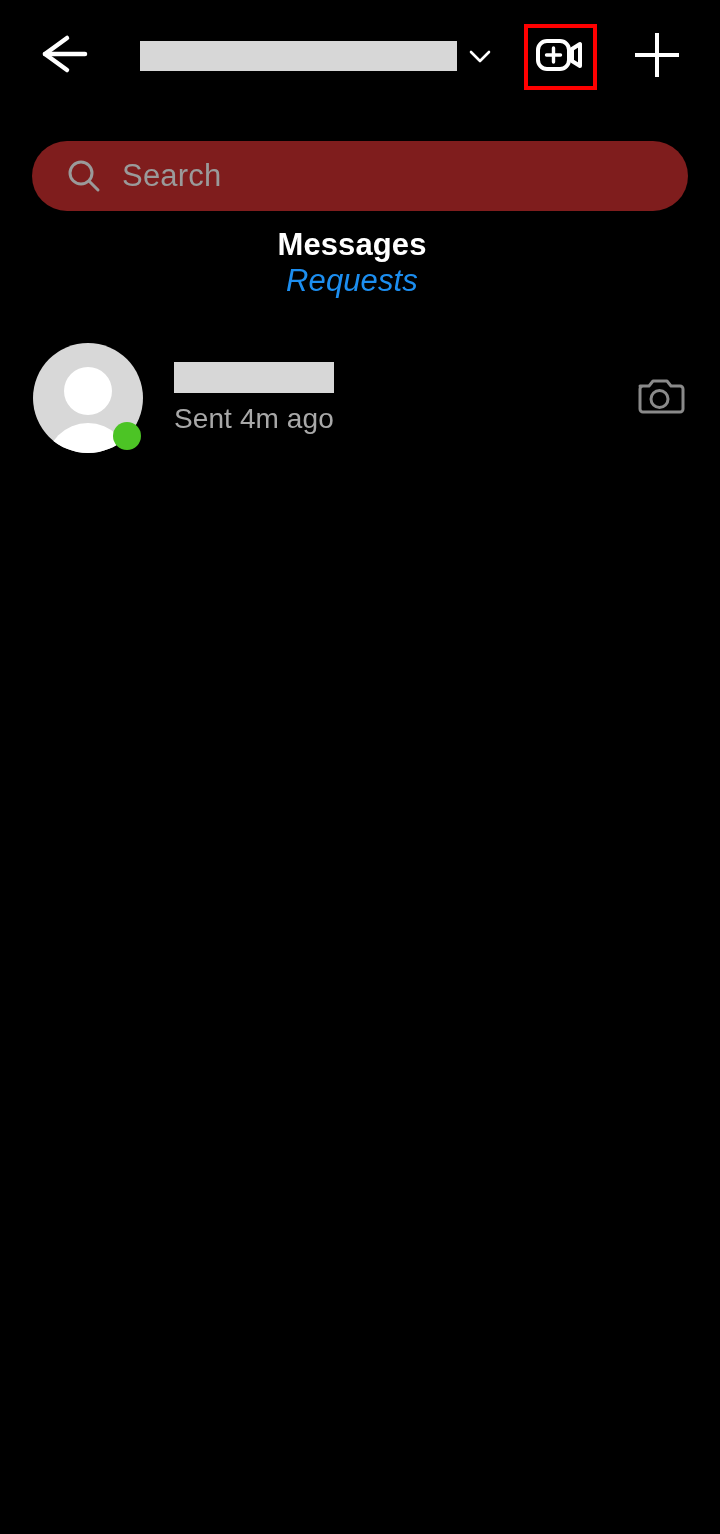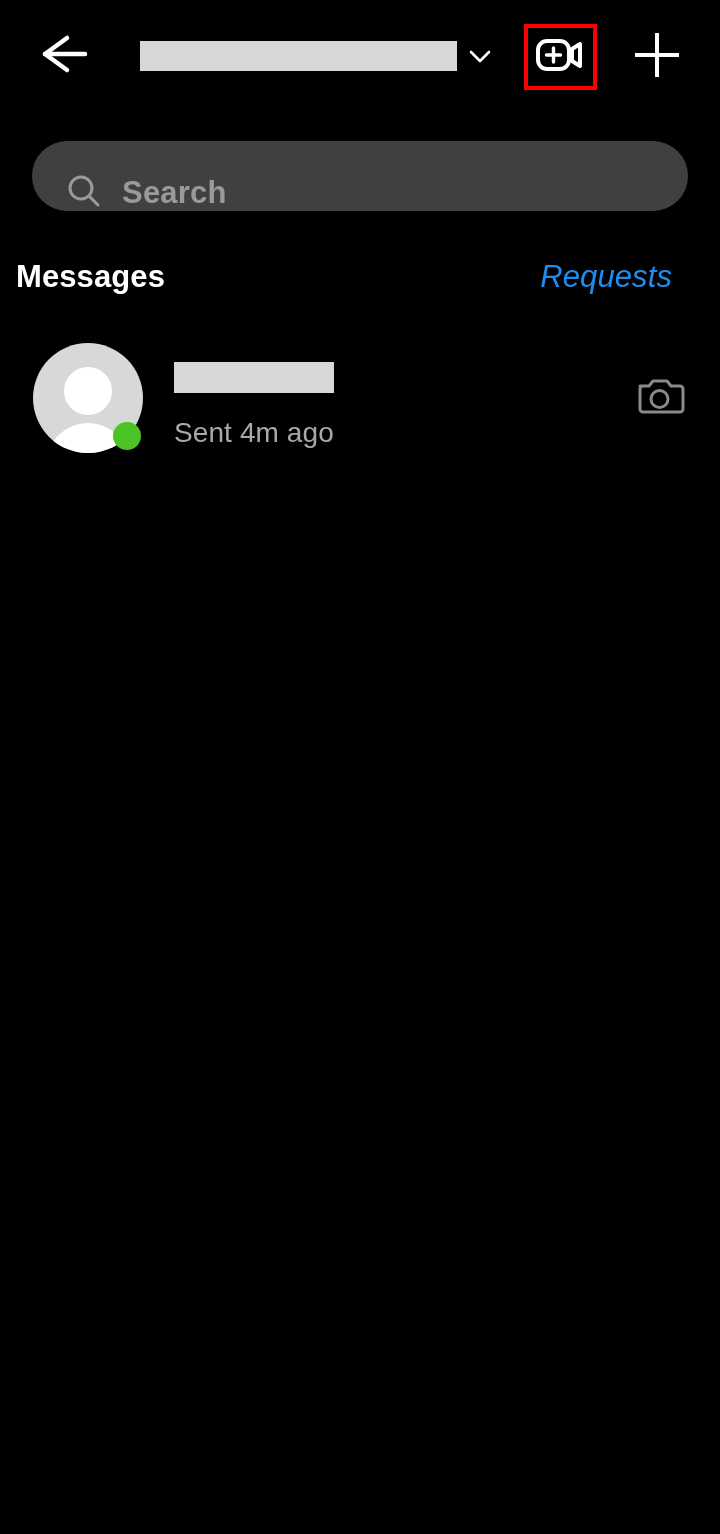--- a/index.html
+++ b/index.html
@@ -81,53 +81,53 @@
     justify-content: center;
   }
 
   
   .search-bar {
     position: absolute;
     left: 32px;
     top: 141px;
     width: 656px;
     height: 70px;
-    background: #404040;
+    background: #7f1d1d;
     border-radius: 35px;
     display: flex;
-    align-items: flex-end;
+    align-items: center;
     box-sizing: border-box;
     padding-left: 32px;
-    font-weight: bold;
   }
   .search-icon {
     width: 40px;
     height: 40px;
     display: flex;
     align-items: center;
     justify-content: center;
     flex: 0 0 auto;
   }
   .search-placeholder {
     margin-left: 18px;
     color: #9a9a9a;
     font-size: 31px;
     letter-spacing: 0.2px;
   }
 
   
   .section-row {
     position: absolute;
-    left: 16px;
+    left: 24px;
     top: 255px;
     width: 656px;
     height: 44px;
     display: flex;
     align-items: center;
-    justify-content: space-between;
+    justify-content: flex-end;
+    flex-direction: column;
   }
   .section-title {
     color: #ffffff;
     font-size: 31px;
     font-weight: bold;
     letter-spacing: 0.1px;
   }
   .section-action {
     color: #1c8ef0;
     font-size: 31px;
@@ -194,21 +194,21 @@
   }
   .redact-name {
     width: 160px;
     height: 31px;
     background: #d7d7d7;
     display: block;
     font-size: 0;
     color: transparent;
   }
   .conv-sub {
-    margin-top: 24px;
+    margin-top: 10px;
     color: #a8a8a8;
     font-size: 28px;
     letter-spacing: 0.1px;
   }
   .row-camera-btn {
     position: absolute;
     left: 634px;
     top: 32px;
     width: 52px;
     height: 52px;

